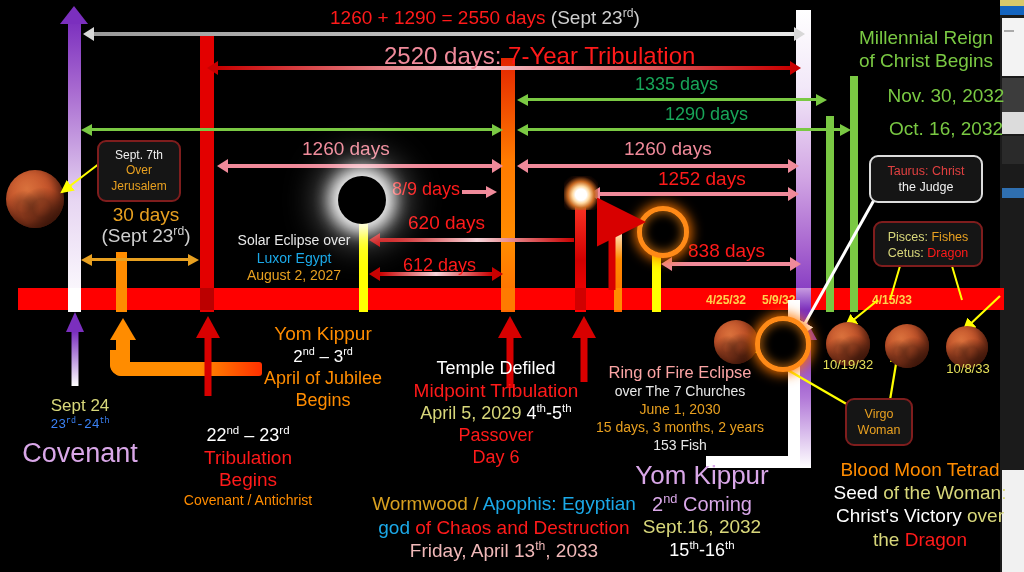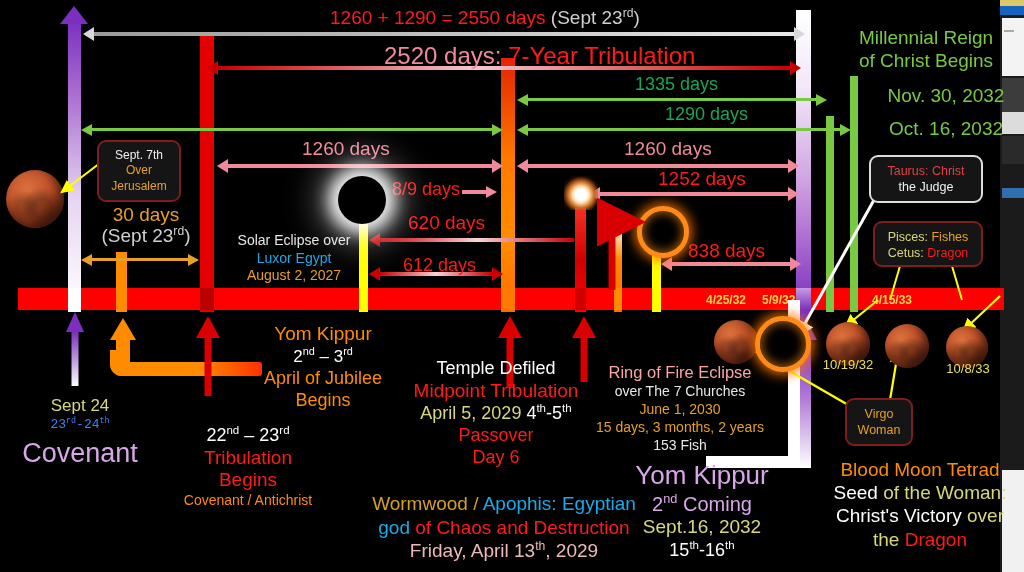--- a/index.html
+++ b/index.html
@@ -386,21 +386,21 @@
   </div>
 
   <div class="tb" style="left:316px;top:492px;width:376px;line-height:1.24;font-size:19px;">
     <div>
       <span style="color:#d8a020;">Wormwood / </span><span style="color:#1ba9e8;">Apophis: Egyptian</span>
     </div>
     <div>
       <span style="color:#1ba9e8;">god</span><span style="color:#ff1a1a;"> of Chaos and Destruction</span>
     </div>
     <div style="color:#f0b8b8;">
-      <span>Friday, April 13</span><sup>th</sup><span>, 2029</span>
+      <span>Friday, April 13</span><sup>th</sup><span>, 2033</span>
     </div>
   </div>
 
   <div class="tb" style="left:602px;top:460px;width:200px;line-height:1.2;">
     <div style="color:#d9a7e8;font-size:26px;">Yom Kippur</div>
     <div style="color:#d9a7e8;font-size:20px;">
       <span>2</span><sup>nd</sup><span> Coming</span>
     </div>
     <div style="color:#d8d77a;font-size:19px;">Sept.16, 2032</div>
     <div style="color:#ffffff;font-size:18px;">

